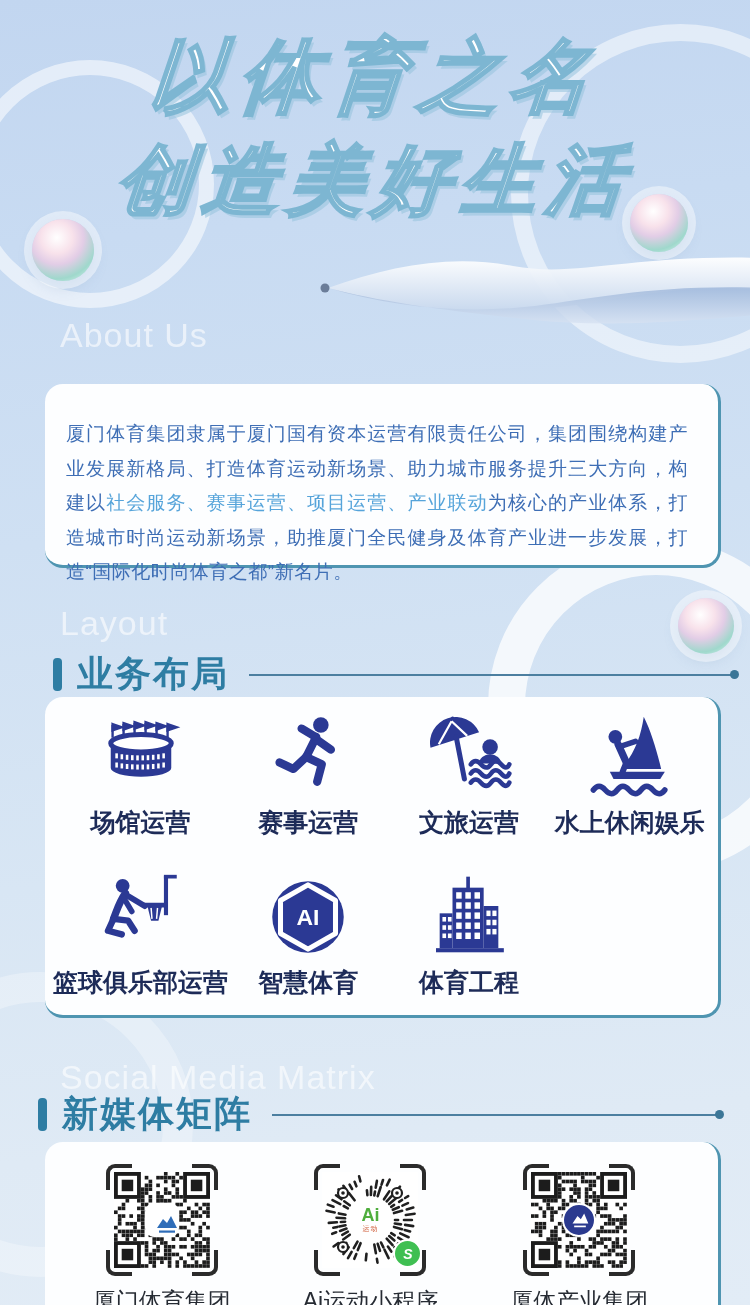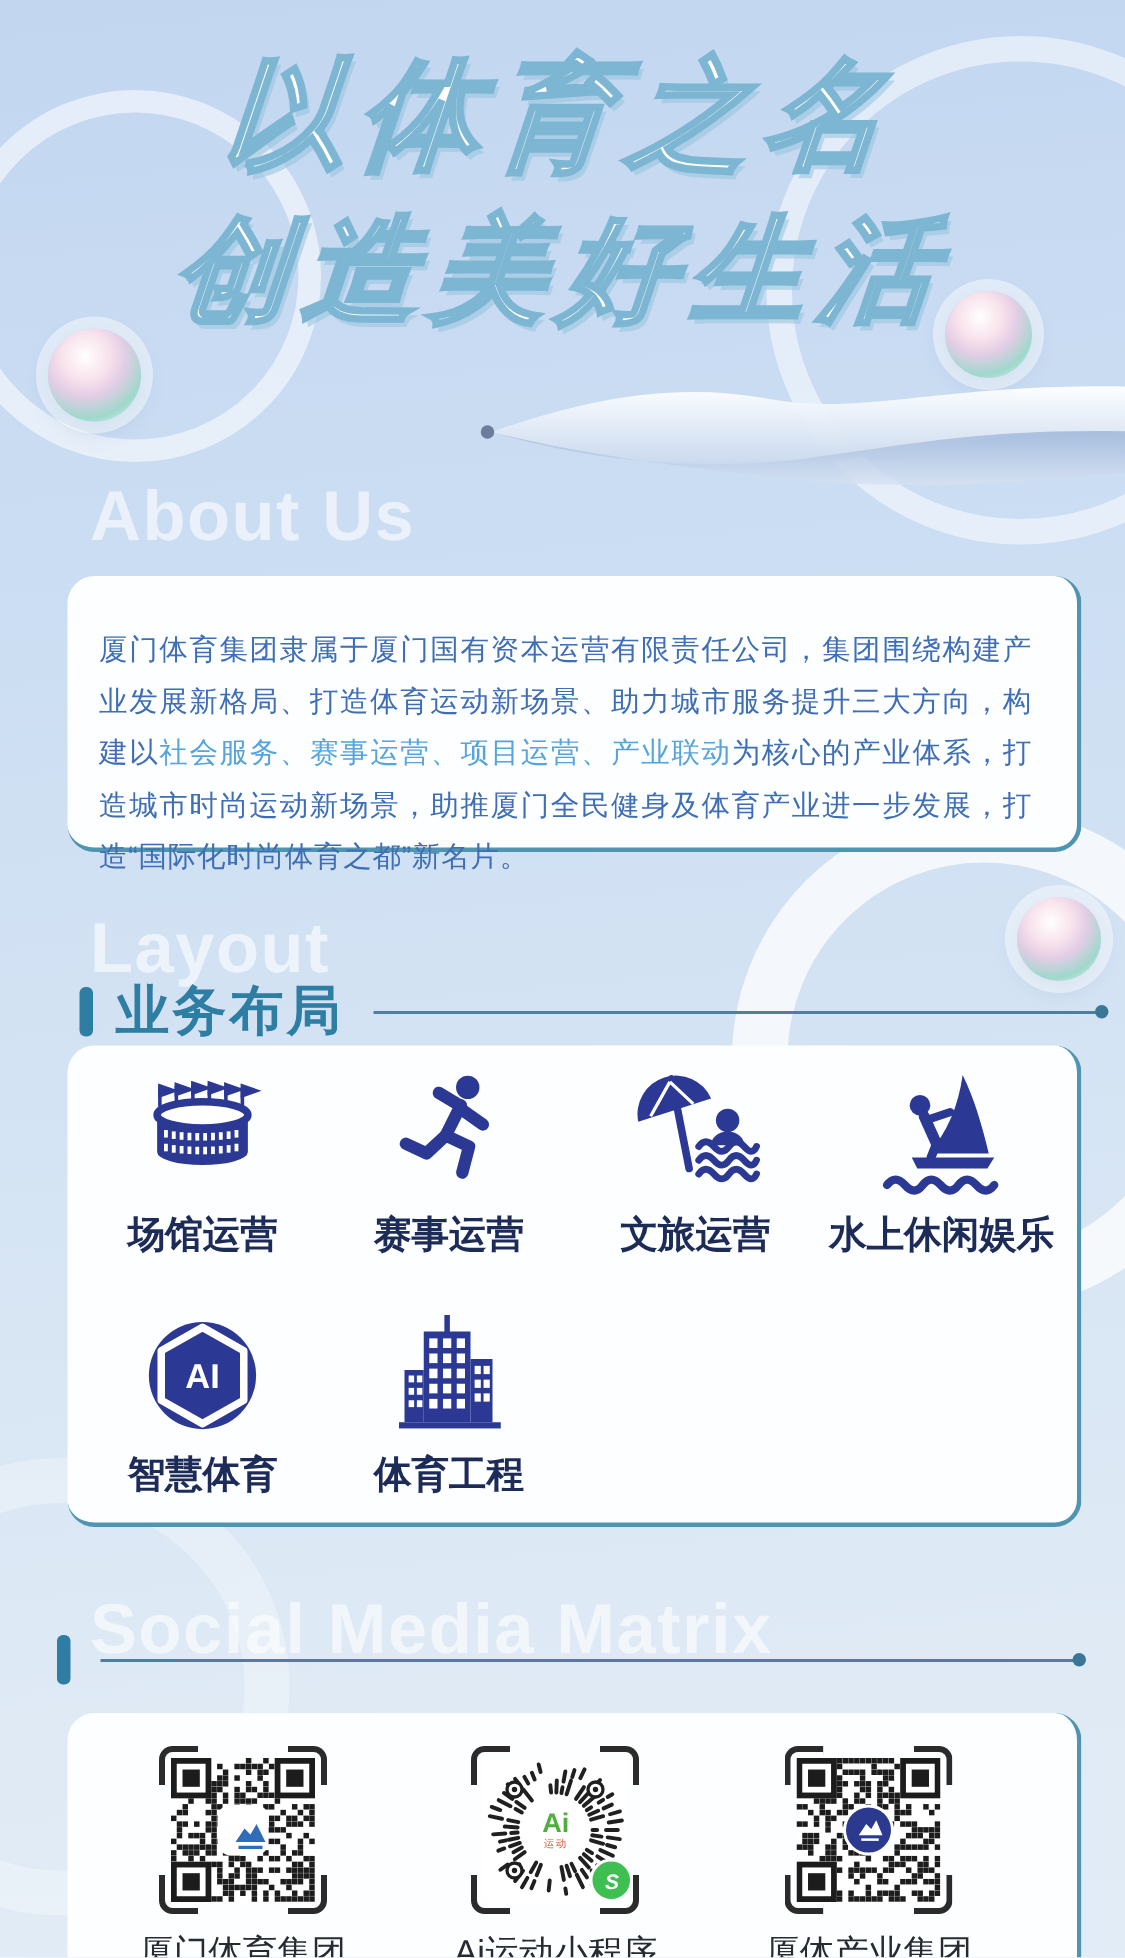--- a/index.html
+++ b/index.html
@@ -19,21 +19,21 @@
   #pearl-right{left:630px;top:194px;width:58px;height:58px;}
   #pearl-business{left:678px;top:598px;width:56px;height:56px;}
   #ribbon{position:absolute;left:295px;top:228px;width:470px;height:120px;}
   
   .hero-line{position:absolute;width:100%;text-align:center;font-weight:900;font-style:italic;
     color:#ffffff;letter-spacing:10px;-webkit-text-stroke:2.5px #7db6d2;
     text-shadow:3px 4px 0 rgba(150,195,220,.55);transform:skewX(-5deg);}
   #hero-line1{top:24px;font-size:80px;}
   #hero-line2{top:130px;font-size:76px;}
   
-  .watermark{position:absolute;left:60px;font-size:47px;font-weight:700;color:rgba(255,255,255,.6);
+  .watermark{position:absolute;left:60px;font-size:34px;font-weight:400;color:rgba(255,255,255,.6);
     letter-spacing:1px;white-space:nowrap;}
   #wm-about{top:316px;}
   #wm-business{top:604px;}
   #wm-media{top:1058px;}
   .sec-header{position:absolute;left:38px;width:684px;display:flex;align-items:center;}
   #hd-about{top:340px;}
   #hd-business{top:650px;padding-left:15px;}
   #hd-media{top:1090px;}
   .sec-bar{width:9px;height:33px;border-radius:4px;background:#2e7da3;flex:0 0 auto;}
   .sec-title{margin-left:15px;font-size:36px;font-weight:800;color:#2e7da3;letter-spacing:2px;white-space:nowrap;}
@@ -202,20 +202,38 @@
           <path d="M36 37 L54 31" stroke-width="6"></path>
           <path d="M44 54 L40 64" stroke-width="6.5"></path>
         </g>
         <path d="M26 64 L86 64 L81 72 L30 72 Z" fill="#2b3994"></path>
         <path d="M8 84 q6 -8 13 0 t13 0 t13 0 t13 0 t13 0 t13 0" stroke="#2b3994" stroke-width="6" fill="none" stroke-linecap="round"></path>
       </svg>
       <span class="biz-label">水上休闲娱乐</span>
     </div>
 
 
+    <div class="biz-cell">
+      <svg viewBox="0 0 96 96">
+        <rect x="73" y="3" width="4.5" height="43" fill="#2b3994"></rect>
+        <rect x="73" y="2" width="14" height="4" fill="#2b3994"></rect>
+        <path d="M55 36 L71 36 L67 52 L59 52 Z" fill="#2b3994"></path>
+        <path d="M59 38 L60 50 M66 38 L65 50" stroke="#ffffff" stroke-width="1.6"></path>
+        <line x1="50" y1="35" x2="75" y2="35" stroke="#2b3994" stroke-width="5" stroke-linecap="round"></line>
+        <circle cx="28" cy="14" r="7.5" fill="#2b3994"></circle>
+        <g stroke="#2b3994" stroke-linecap="round" stroke-linejoin="round" fill="none">
+          <path d="M31 22 C24 32 22 40 18 50" stroke-width="8"></path>
+          <path d="M32 24 L52 36" stroke-width="6.5"></path>
+          <path d="M29 27 L38 42" stroke-width="6"></path>
+          <path d="M18 50 L34 52 L41 63" stroke-width="7"></path>
+          <path d="M18 50 L12 63 L27 67" stroke-width="7"></path>
+        </g>
+      </svg>
+      <span class="biz-label">篮球俱乐部运营</span>
+    </div>
 
     <div class="biz-cell">
       <svg viewBox="0 0 96 96">
         <circle cx="48" cy="48" r="39" fill="#2b3994"></circle>
         <polygon points="48,13 78,30 78,66 48,83 18,66 18,30" fill="none" stroke="#ffffff" stroke-width="5.5" stroke-linejoin="round"></polygon>
         <text x="48" y="57" text-anchor="middle" font-size="25" font-weight="bold" fill="#ffffff" font-family="Liberation Sans, DejaVu Sans, sans-serif">AI</text>
       </svg>
       <span class="biz-label">智慧体育</span>
     </div>
 
@@ -256,20 +274,21 @@
         </g>
         <rect x="12" y="82" width="74" height="4.5" fill="#2b3994"></rect>
       </svg>
       <span class="biz-label">体育工程</span>
     </div>
   </div>
 
   <div class="watermark" id="wm-media">Social Media Matrix</div>
   <div class="sec-header" id="hd-media">
     <div class="sec-bar"></div>
+    <div class="sec-title">新媒体矩阵</div>
     <div class="sec-line"></div>
   </div>
   <div class="card" id="card-media">
 
     <div class="qr-block">
       <div class="qr-frame">
         <span class="cnr tl"></span>
           <span class="cnr tr"></span>
         <span class="cnr bl"></span>
           <span class="cnr br"></span>

